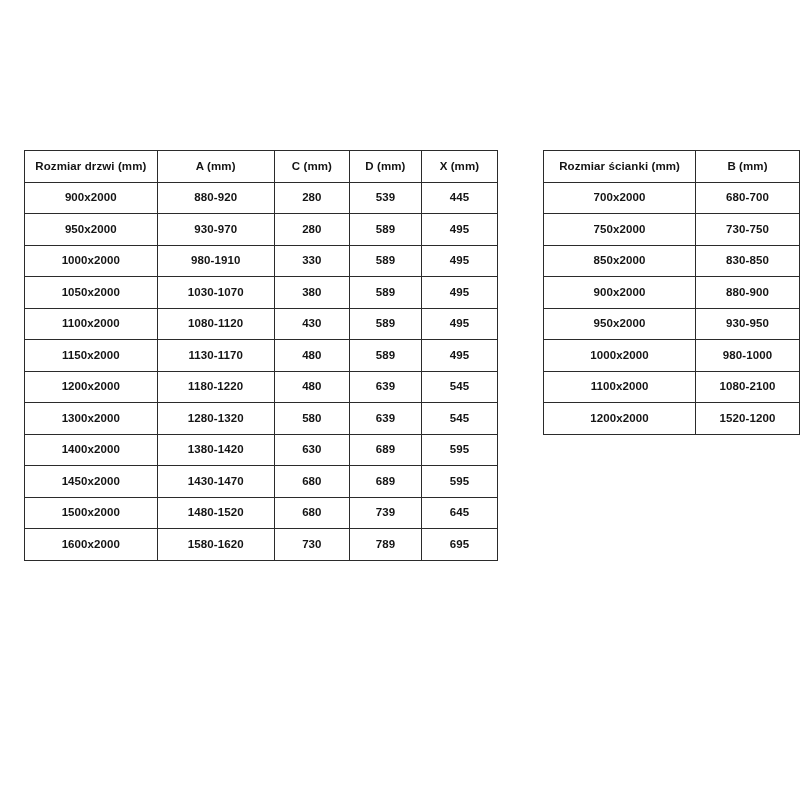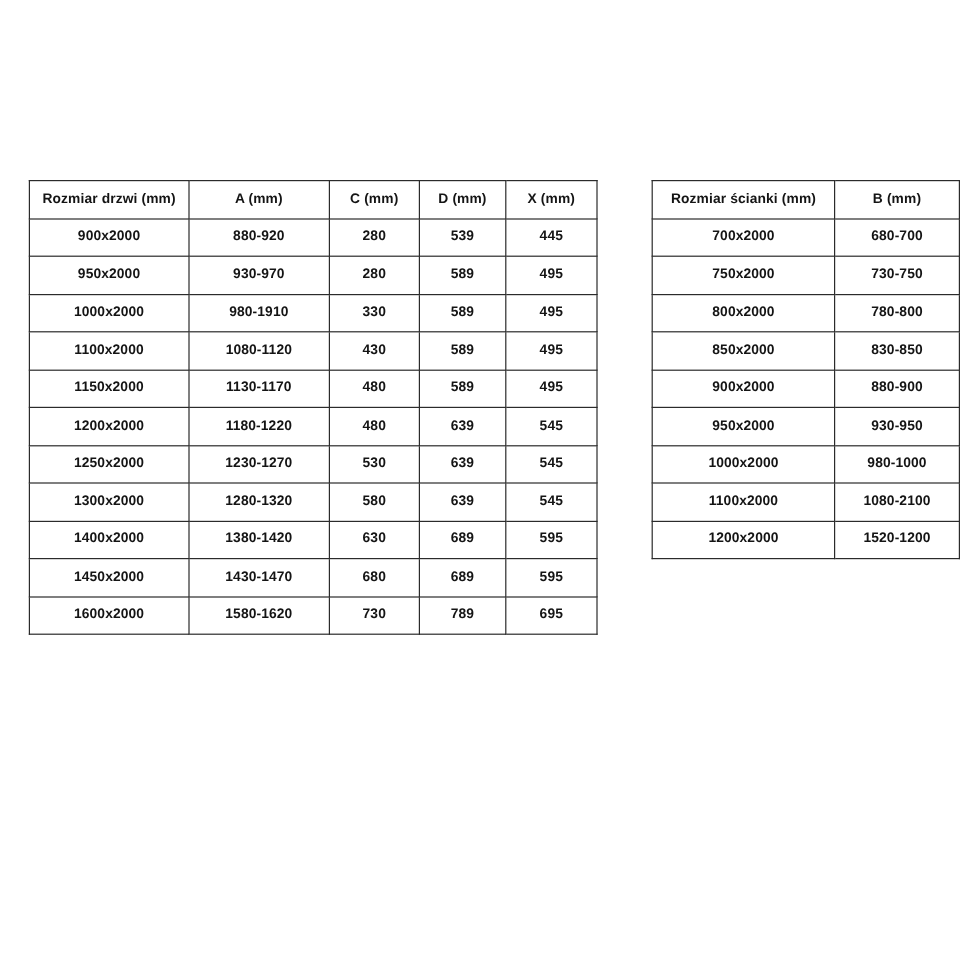--- a/index.html
+++ b/index.html
@@ -97,20 +97,27 @@
         <td>495</td>
       </tr>
       <tr>
         <td>1000x2000</td>
         <td>980-1910</td>
         <td>330</td>
         <td>589</td>
         <td>495</td>
       </tr>
       <tr>
+        <td>1050x2000</td>
+        <td>1030-1070</td>
+        <td>380</td>
+        <td>589</td>
+        <td>495</td>
+      </tr>
+      <tr>
         <td>1100x2000</td>
         <td>1080-1120</td>
         <td>430</td>
         <td>589</td>
         <td>495</td>
       </tr>
       <tr>
         <td>1150x2000</td>
         <td>1130-1170</td>
         <td>480</td>
@@ -118,46 +125,46 @@
         <td>495</td>
       </tr>
       <tr>
         <td>1200x2000</td>
         <td>1180-1220</td>
         <td>480</td>
         <td>639</td>
         <td>545</td>
       </tr>
       <tr>
-        <td>1250x2000</td>
-        <td>1230-1270</td>
-        <td>530</td>
-        <td>639</td>
-        <td>545</td>
-      </tr>
-      <tr>
         <td>1300x2000</td>
         <td>1280-1320</td>
         <td>580</td>
         <td>639</td>
         <td>545</td>
       </tr>
       <tr>
         <td>1400x2000</td>
         <td>1380-1420</td>
         <td>630</td>
         <td>689</td>
         <td>595</td>
       </tr>
       <tr>
         <td>1450x2000</td>
         <td>1430-1470</td>
         <td>680</td>
         <td>689</td>
         <td>595</td>
+      </tr>
+      <tr>
+        <td>1500x2000</td>
+        <td>1480-1520</td>
+        <td>680</td>
+        <td>739</td>
+        <td>645</td>
       </tr>
       <tr>
         <td>1600x2000</td>
         <td>1580-1620</td>
         <td>730</td>
         <td>789</td>
         <td>695</td>
       </tr>
     </tbody>
   </table>
@@ -176,24 +183,20 @@
     <tbody>
       <tr>
         <td>700x2000</td>
         <td>680-700</td>
       </tr>
       <tr>
         <td>750x2000</td>
         <td>730-750</td>
       </tr>
       <tr>
-        <td>800x2000</td>
-        <td>780-800</td>
-      </tr>
-      <tr>
         <td>850x2000</td>
         <td>830-850</td>
       </tr>
       <tr>
         <td>900x2000</td>
         <td>880-900</td>
       </tr>
       <tr>
         <td>950x2000</td>
         <td>930-950</td>

